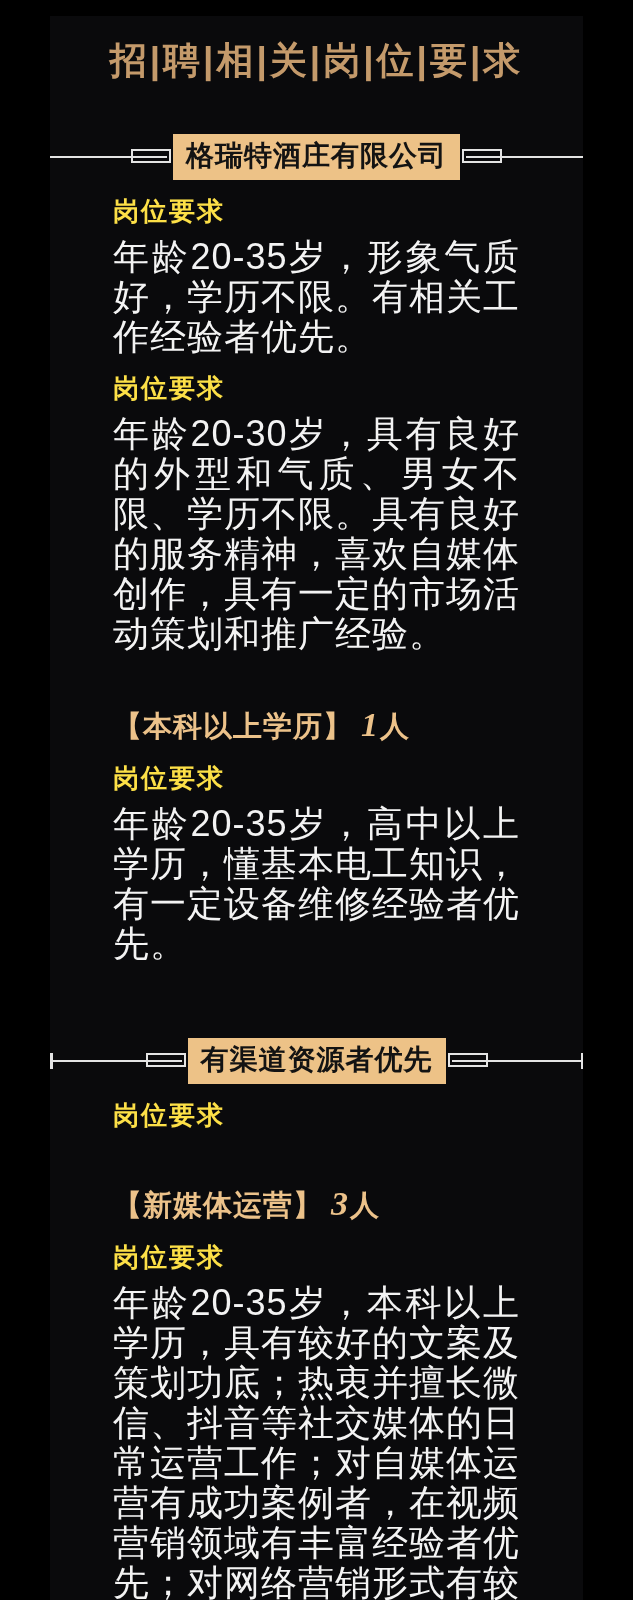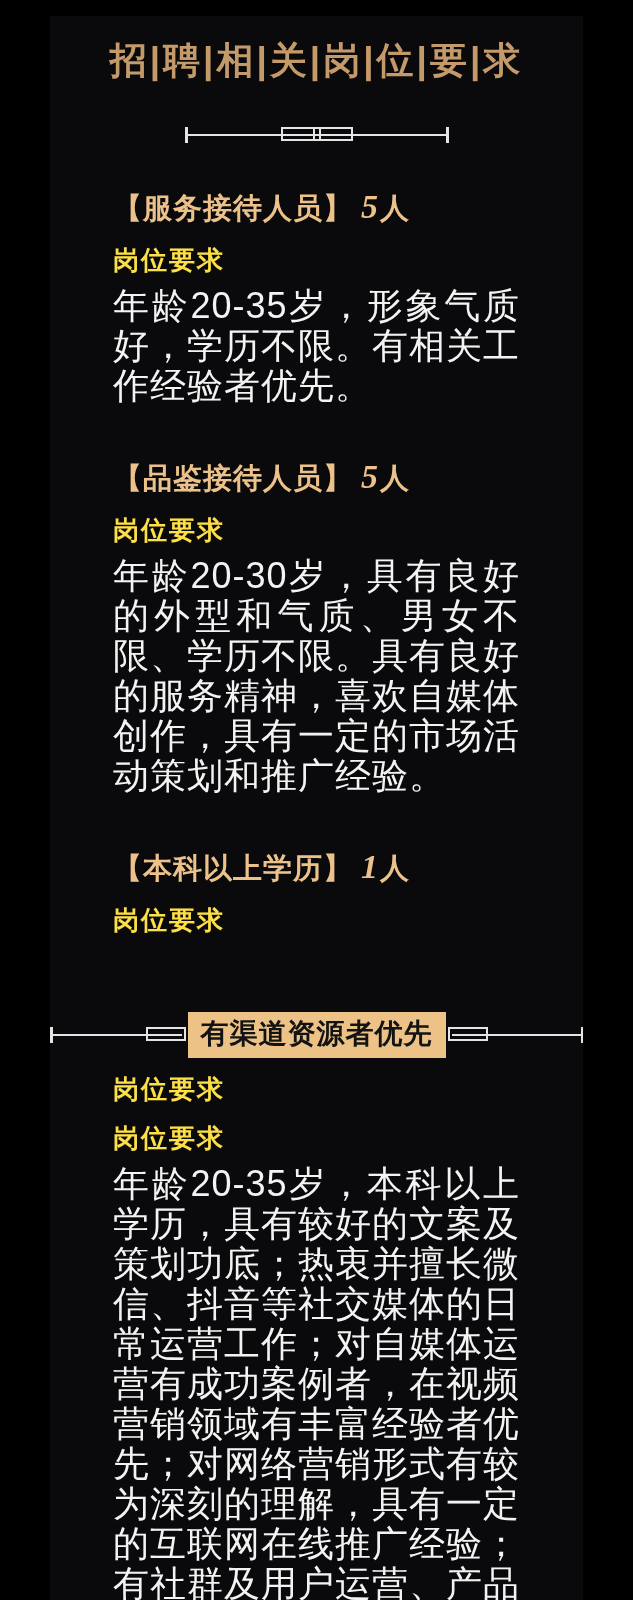--- a/index.html
+++ b/index.html
@@ -106,62 +106,61 @@
 </style>
 </head>
 <body>
 
 <div class="canvas">
 
   <div class="page-title">招|聘|相|关|岗|位|要|求</div>
 
   <div class="divider-row first">
     <div class="dline left"></div>
+    <div class="company-badge">格瑞特酒庄有限公司</div>
     <div class="dline right"></div>
   </div>
 
   <div class="jobs">
 
     <div class="job">
-      <div class="job-header">
-        <span>【服务接待人员】</span><span class="count">5</span><span class="unit">人</span>
-      </div>
       <div class="req-label">岗位要求</div>
       <div class="req-body">年龄20-35岁，形象气质好，学历不限。有相关工作经验者优先。</div>
     </div>
 
     <div class="job">
-      <div class="job-header">
-        <span>【品鉴接待人员】</span><span class="count">5</span><span class="unit">人</span>
-      </div>
       <div class="req-label">岗位要求</div>
       <div class="req-body">年龄20-30岁，具有良好的外型和气质、男女不限、学历不限。具有良好的服务精神，喜欢自媒体创作，具有一定的市场活动策划和推广经验。</div>
     </div>
 
     <div class="job">
       <div class="job-header">
         <span>【本科以上学历】</span><span class="count">1</span><span class="unit">人</span>
       </div>
       <div class="req-label">岗位要求</div>
+      <div class="req-body">年龄20-35岁，高中以上学历，懂基本电工知识，有一定设备维修经验者优先。</div>
     </div>
 
   </div>
 
   <div class="divider-row second">
     <div class="dline left"></div>
     <div class="company-badge">有渠道资源者优先</div>
     <div class="dline right"></div>
   </div>
 
   <div class="jobs">
 
     <div class="job">
       <div class="req-label">岗位要求</div>
     </div>
 
     <div class="job">
+      <div class="job-header">
+        <span>【新媒体运营】</span><span class="count">3</span><span class="unit">人</span>
+      </div>
       <div class="req-label">岗位要求</div>
       <div class="req-body">年龄20-35岁，本科以上学历，具有较好的文案及策划功底；热衷并擅长微信、抖音等社交媒体的日常运营工作；对自媒体运营有成功案例者，在视频营销领域有丰富经验者优先；对网络营销形式有较为深刻的理解，具有一定的互联网在线推广经验；有社群及用户运营、产品运营、网络推广、活动策划方面工作经验者优先。</div>
     </div>
 
   </div>
 
 </div>
 
 </body></html>

